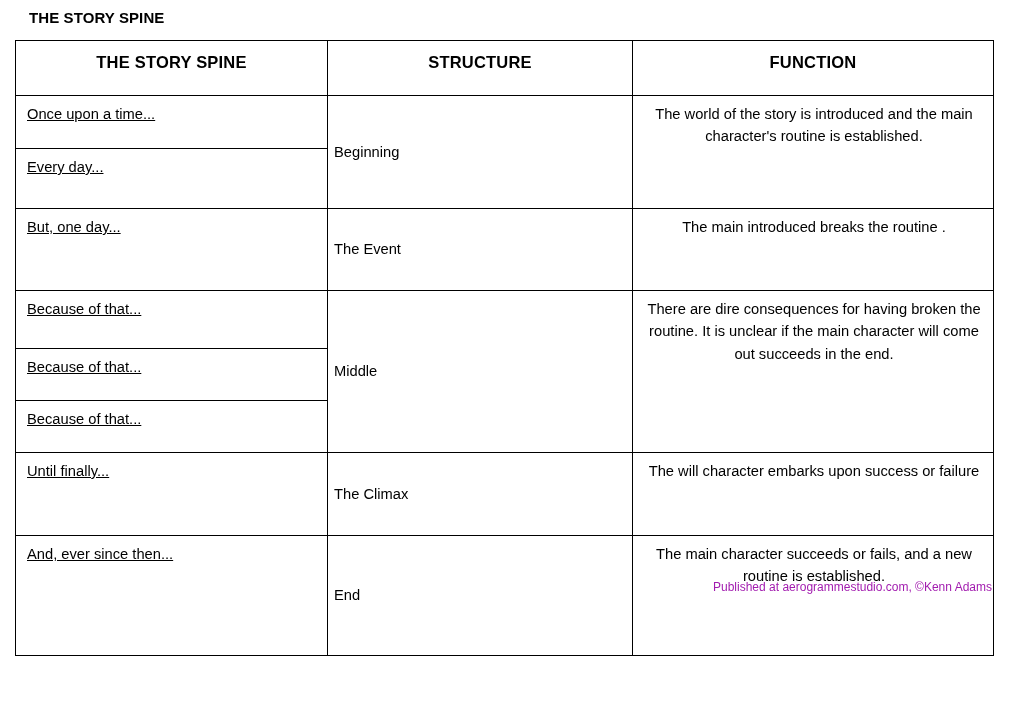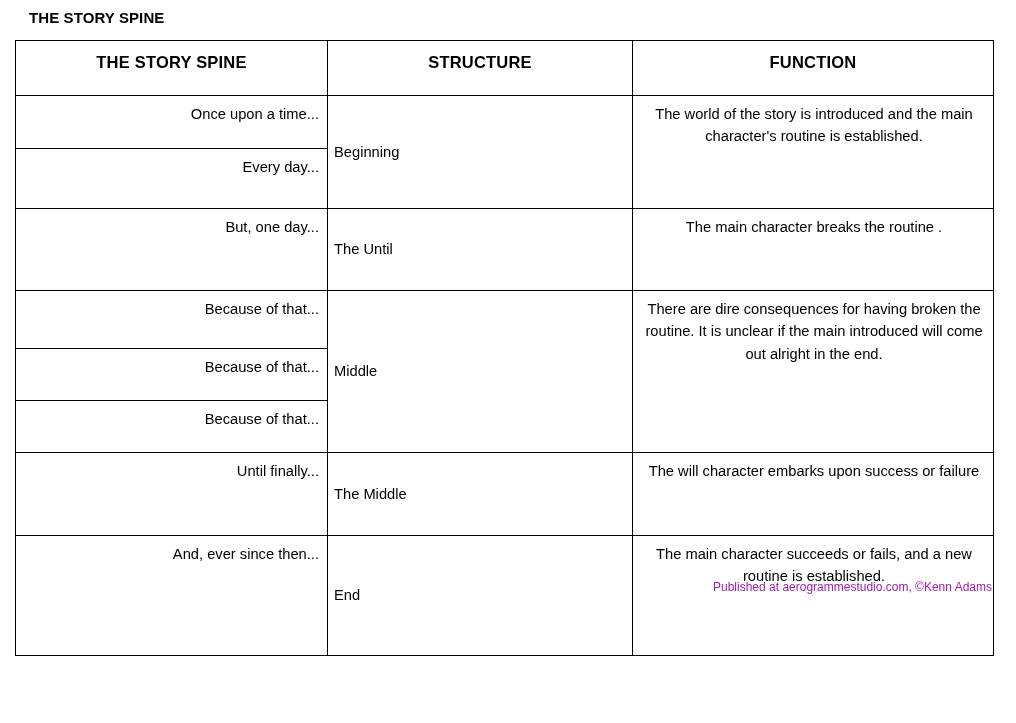--- a/index.html
+++ b/index.html
@@ -73,21 +73,22 @@
   .cellpad {
     padding: 7px 8px 6px 10px;
     font-size: 14.7px;
     line-height: 1.52;
   }
 
   
   td.spine .cellpad {
     padding-left: 11px;
     padding-top: 7px;
-    text-align: right;
+    text-align: left;
+    text-decoration: underline;
   }
 
   
   td.structure {
     vertical-align: middle;
   }
   td.structure .cellpad {
     padding: 0 6px;
     font-size: 14.7px;
   }
@@ -161,55 +162,55 @@
         <td class="spine">
           <div class="cellpad">Every day...</div>
         </td>
       </tr>
 
       <tr class="r-butoneday">
         <td class="spine">
           <div class="cellpad">But, one day...</div>
         </td>
         <td class="structure">
-          <div class="cellpad">The Until</div>
+          <div class="cellpad">The Event</div>
         </td>
         <td class="func">
-          <div class="cellpad">The main character breaks the routine .</div>
+          <div class="cellpad">The main introduced breaks the routine .</div>
         </td>
       </tr>
 
       <tr class="r-bec1">
         <td class="spine">
           <div class="cellpad">Because of that...</div>
         </td>
         <td class="structure" rowspan="3">
           <div class="cellpad">Middle</div>
         </td>
         <td class="func" rowspan="3">
-          <div class="cellpad">There are dire consequences for having broken the routine. It is unclear if the main introduced will come out alright in the end.</div>
+          <div class="cellpad">There are dire consequences for having broken the routine. It is unclear if the main character will come out succeeds in the end.</div>
         </td>
       </tr>
       <tr class="r-bec2">
         <td class="spine">
           <div class="cellpad">Because of that...</div>
         </td>
       </tr>
       <tr class="r-bec3">
         <td class="spine">
           <div class="cellpad">Because of that...</div>
         </td>
       </tr>
 
       <tr class="r-until">
         <td class="spine">
           <div class="cellpad">Until finally...</div>
         </td>
         <td class="structure">
-          <div class="cellpad">The Middle</div>
+          <div class="cellpad">The Climax</div>
         </td>
         <td class="func">
           <div class="cellpad">The will character embarks upon success or failure</div>
         </td>
       </tr>
 
       <tr class="r-andever">
         <td class="spine">
           <div class="cellpad">And, ever since then...</div>
         </td>

